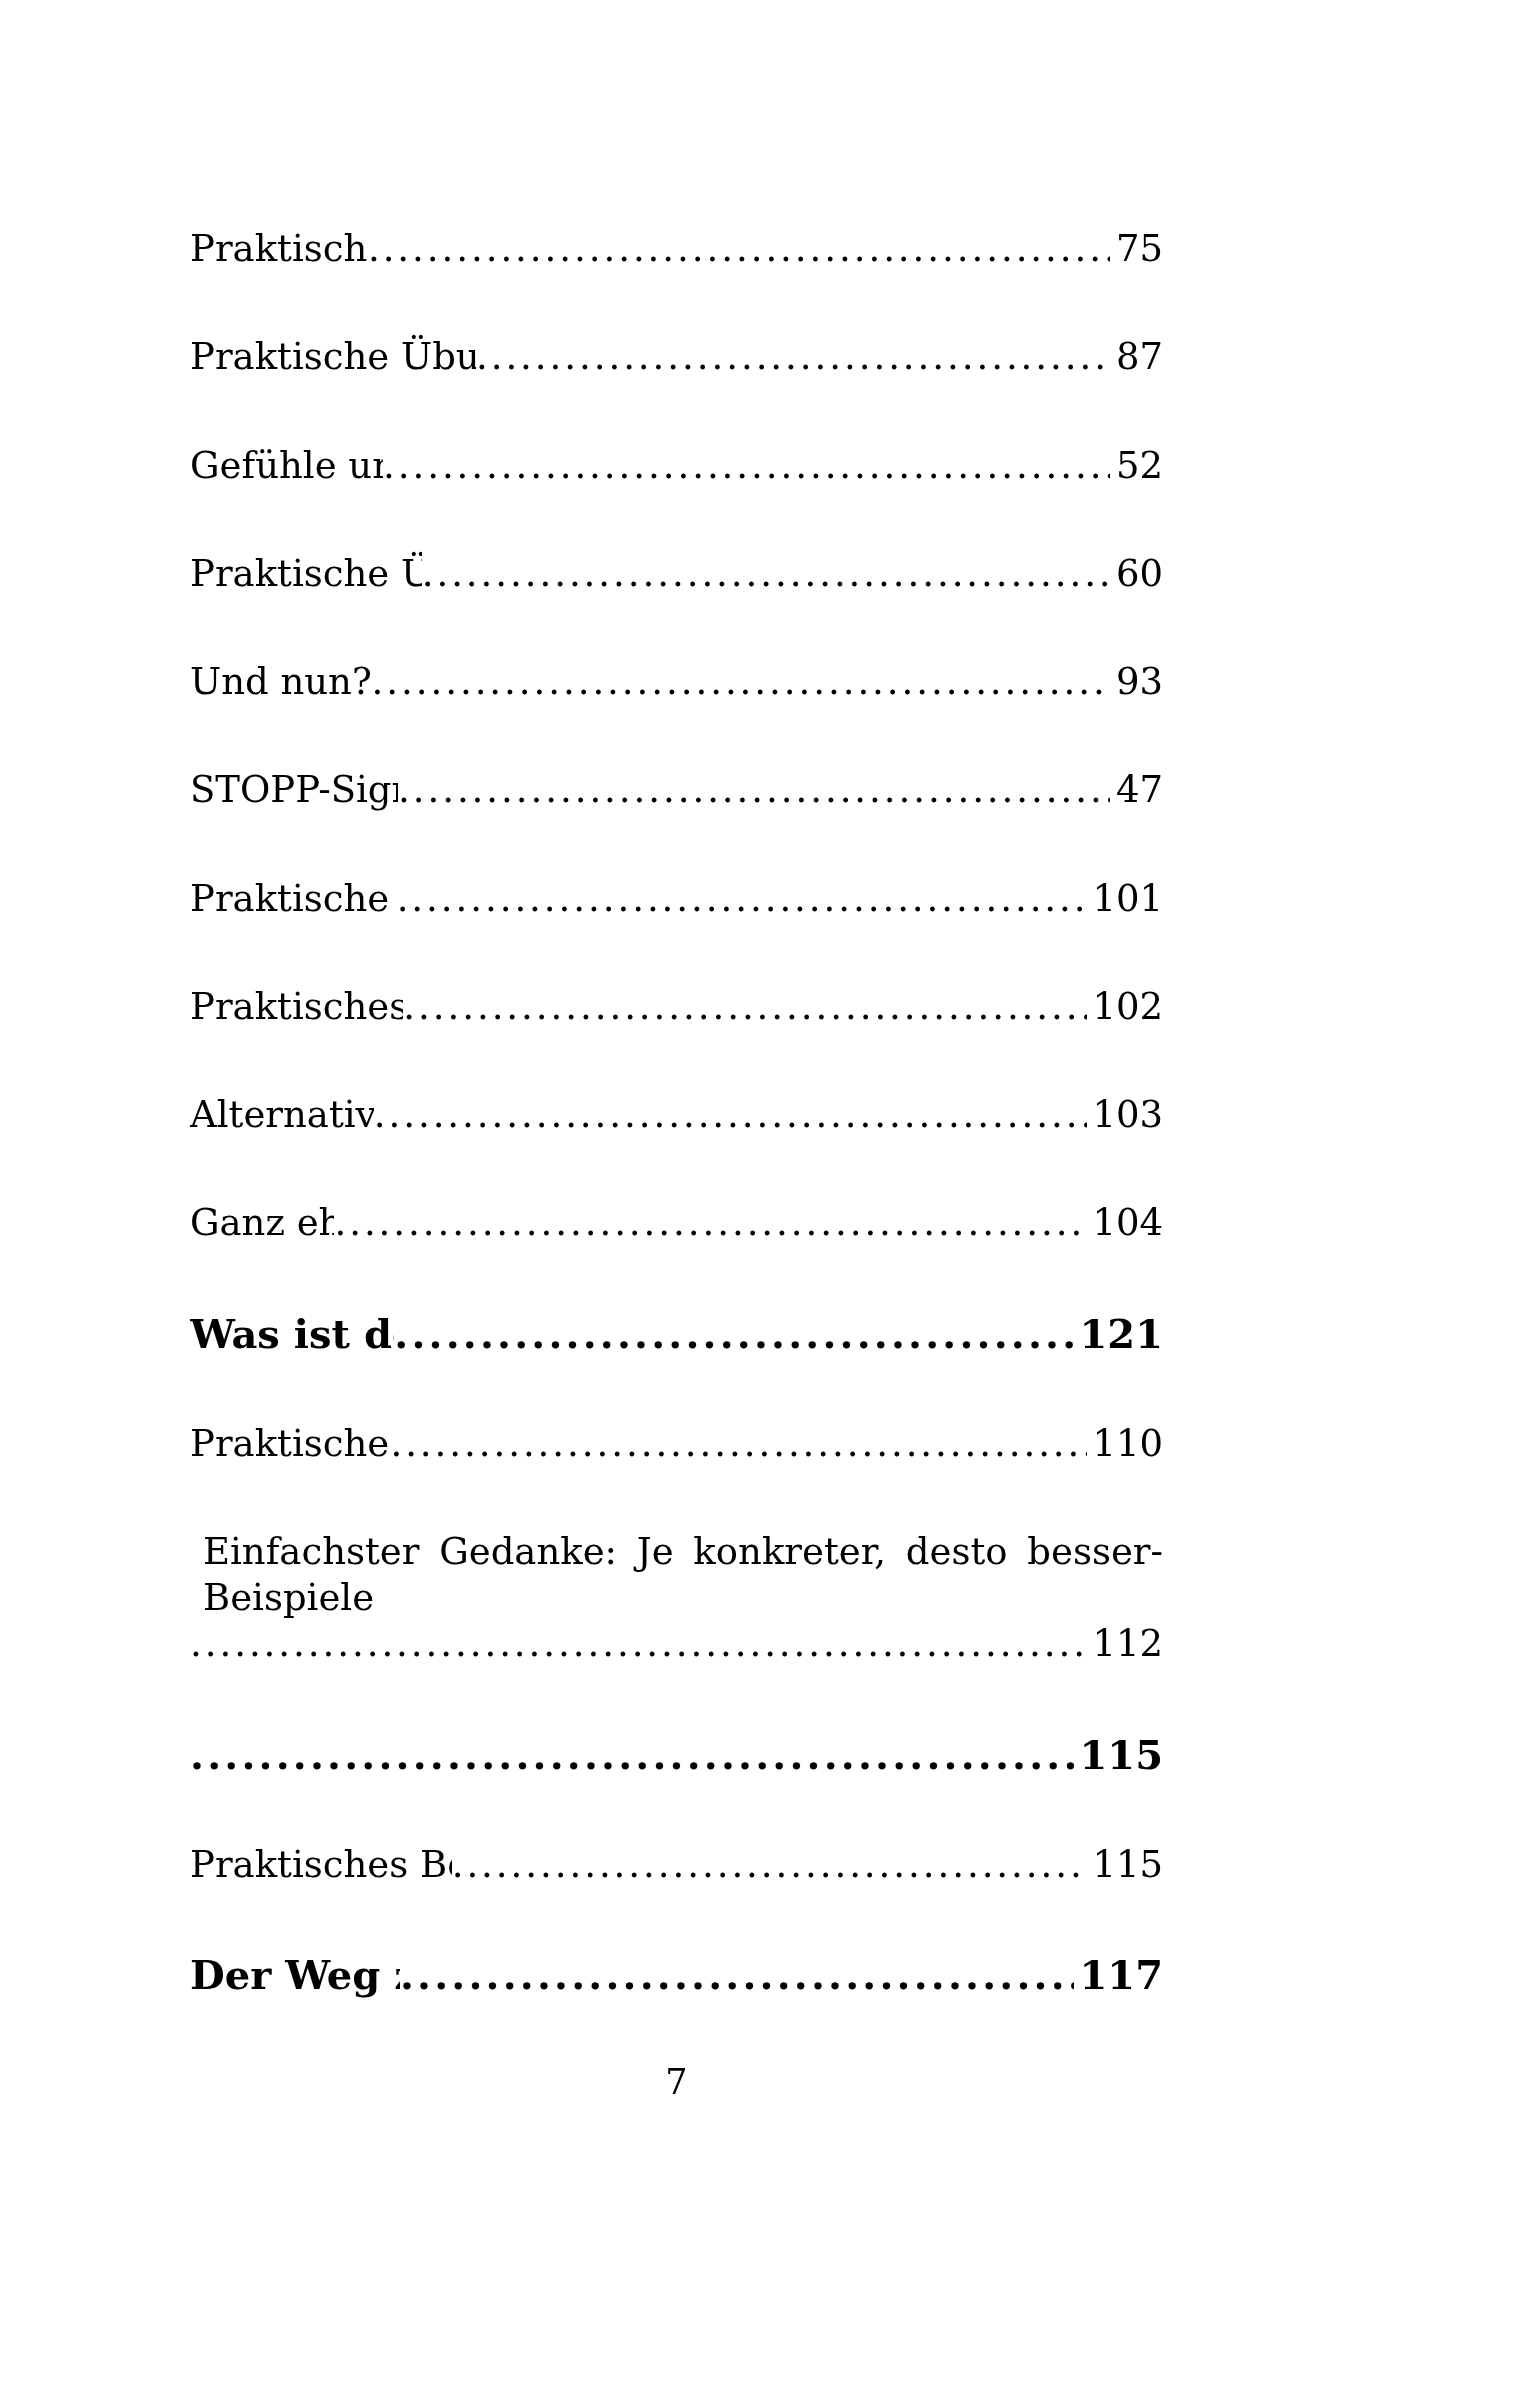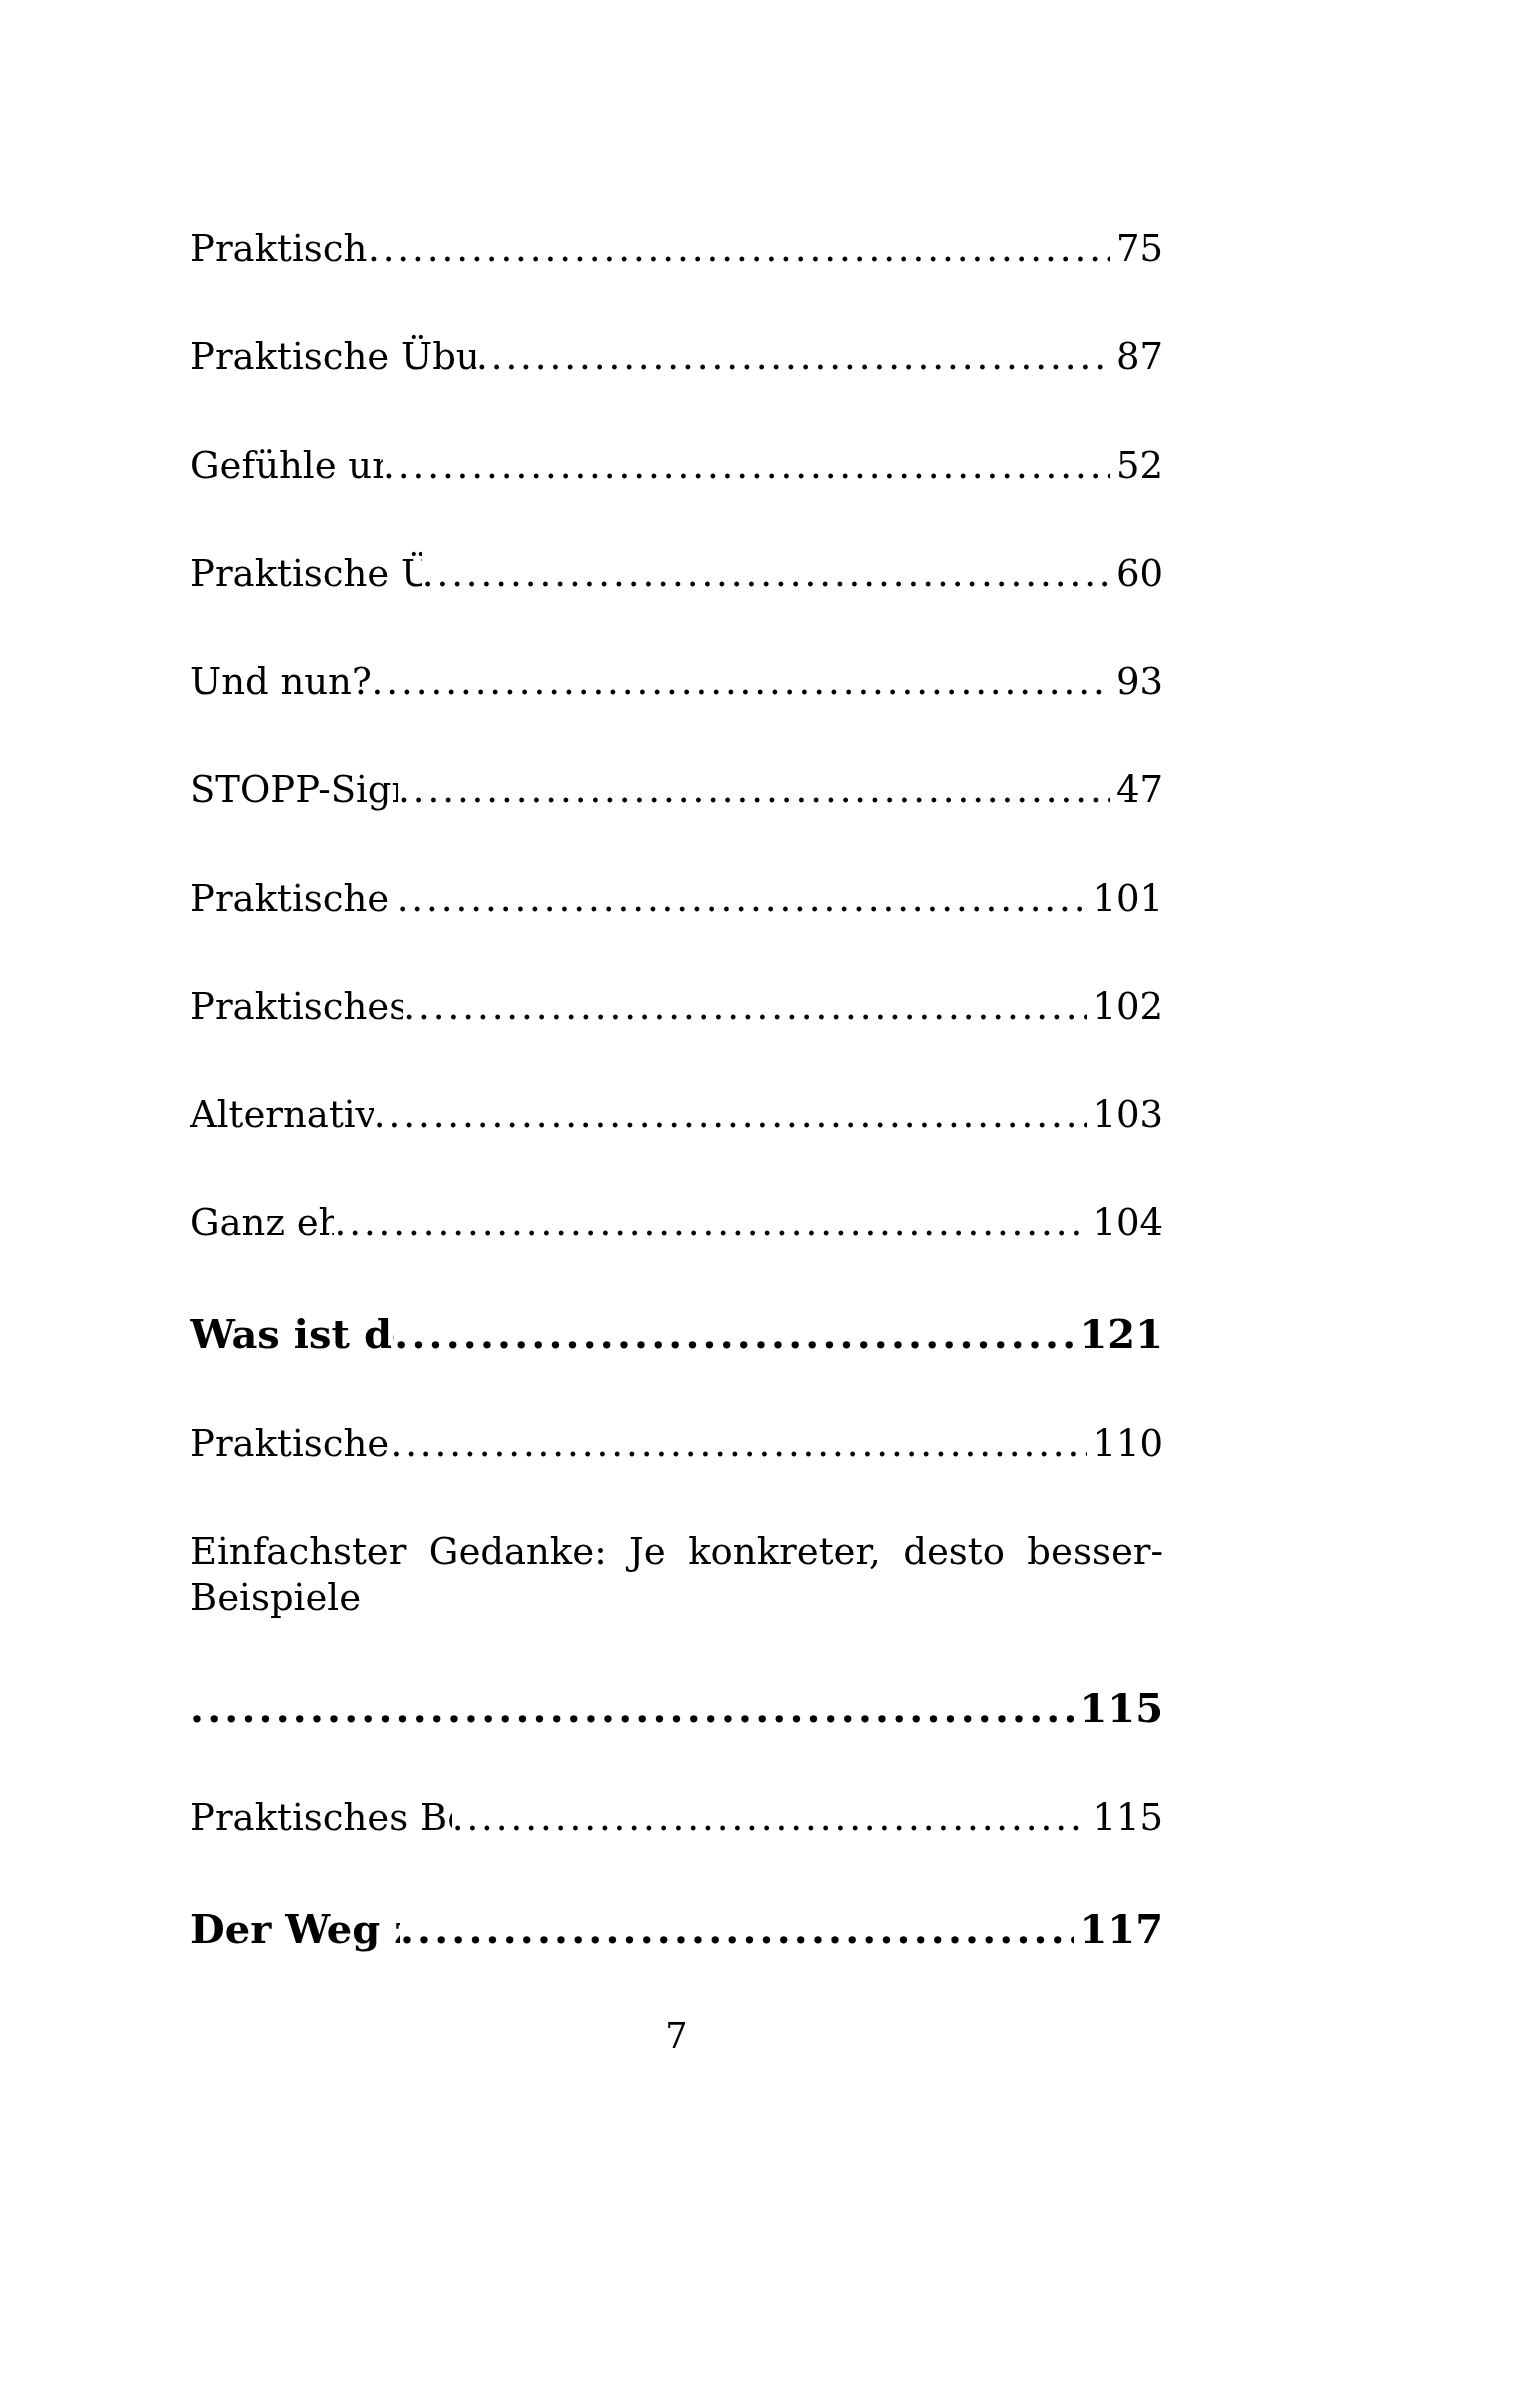--- a/index.html
+++ b/index.html
@@ -53,20 +53,21 @@
   }
 
   .pagenum {
     flex: 0 0 auto;
     padding-left: 5.8px;
   }
 
   .title-line {
     text-align: justify;
     text-align-last: justify;
+    margin-left: 13px;
   }
   .leader-line {
     display: flex;
     align-items: baseline;
   }
 
   .page-number {
     text-align: center;
     font-size: 35px;
     margin-top: 4.8px;
@@ -132,20 +133,24 @@
         <span class="dots"></span>
         <span class="pagenum">121</span>
       </div>
       <div class="toc-row regular">
         <span class="title">Praktische Übung Körperreaktion</span>
         <span class="dots"></span>
         <span class="pagenum">110</span>
       </div>
       <div class="toc-row regular wrapped">
         <div class="title-line">Einfachster Gedanke: Je konkreter, desto besser- Beispiele</div>
+        <div class="leader-line">
+          <span class="dots"></span>
+          <span class="pagenum">112</span>
+        </div>
       </div>
       <div class="toc-row bold wrapped">
         <div class="leader-line">
           <span class="dots"></span>
           <span class="pagenum">115</span>
         </div>
       </div>
       <div class="toc-row regular">
         <span class="title">Praktisches Beispiel: Schwiegermutter-Dilemma</span>
         <span class="dots"></span>

